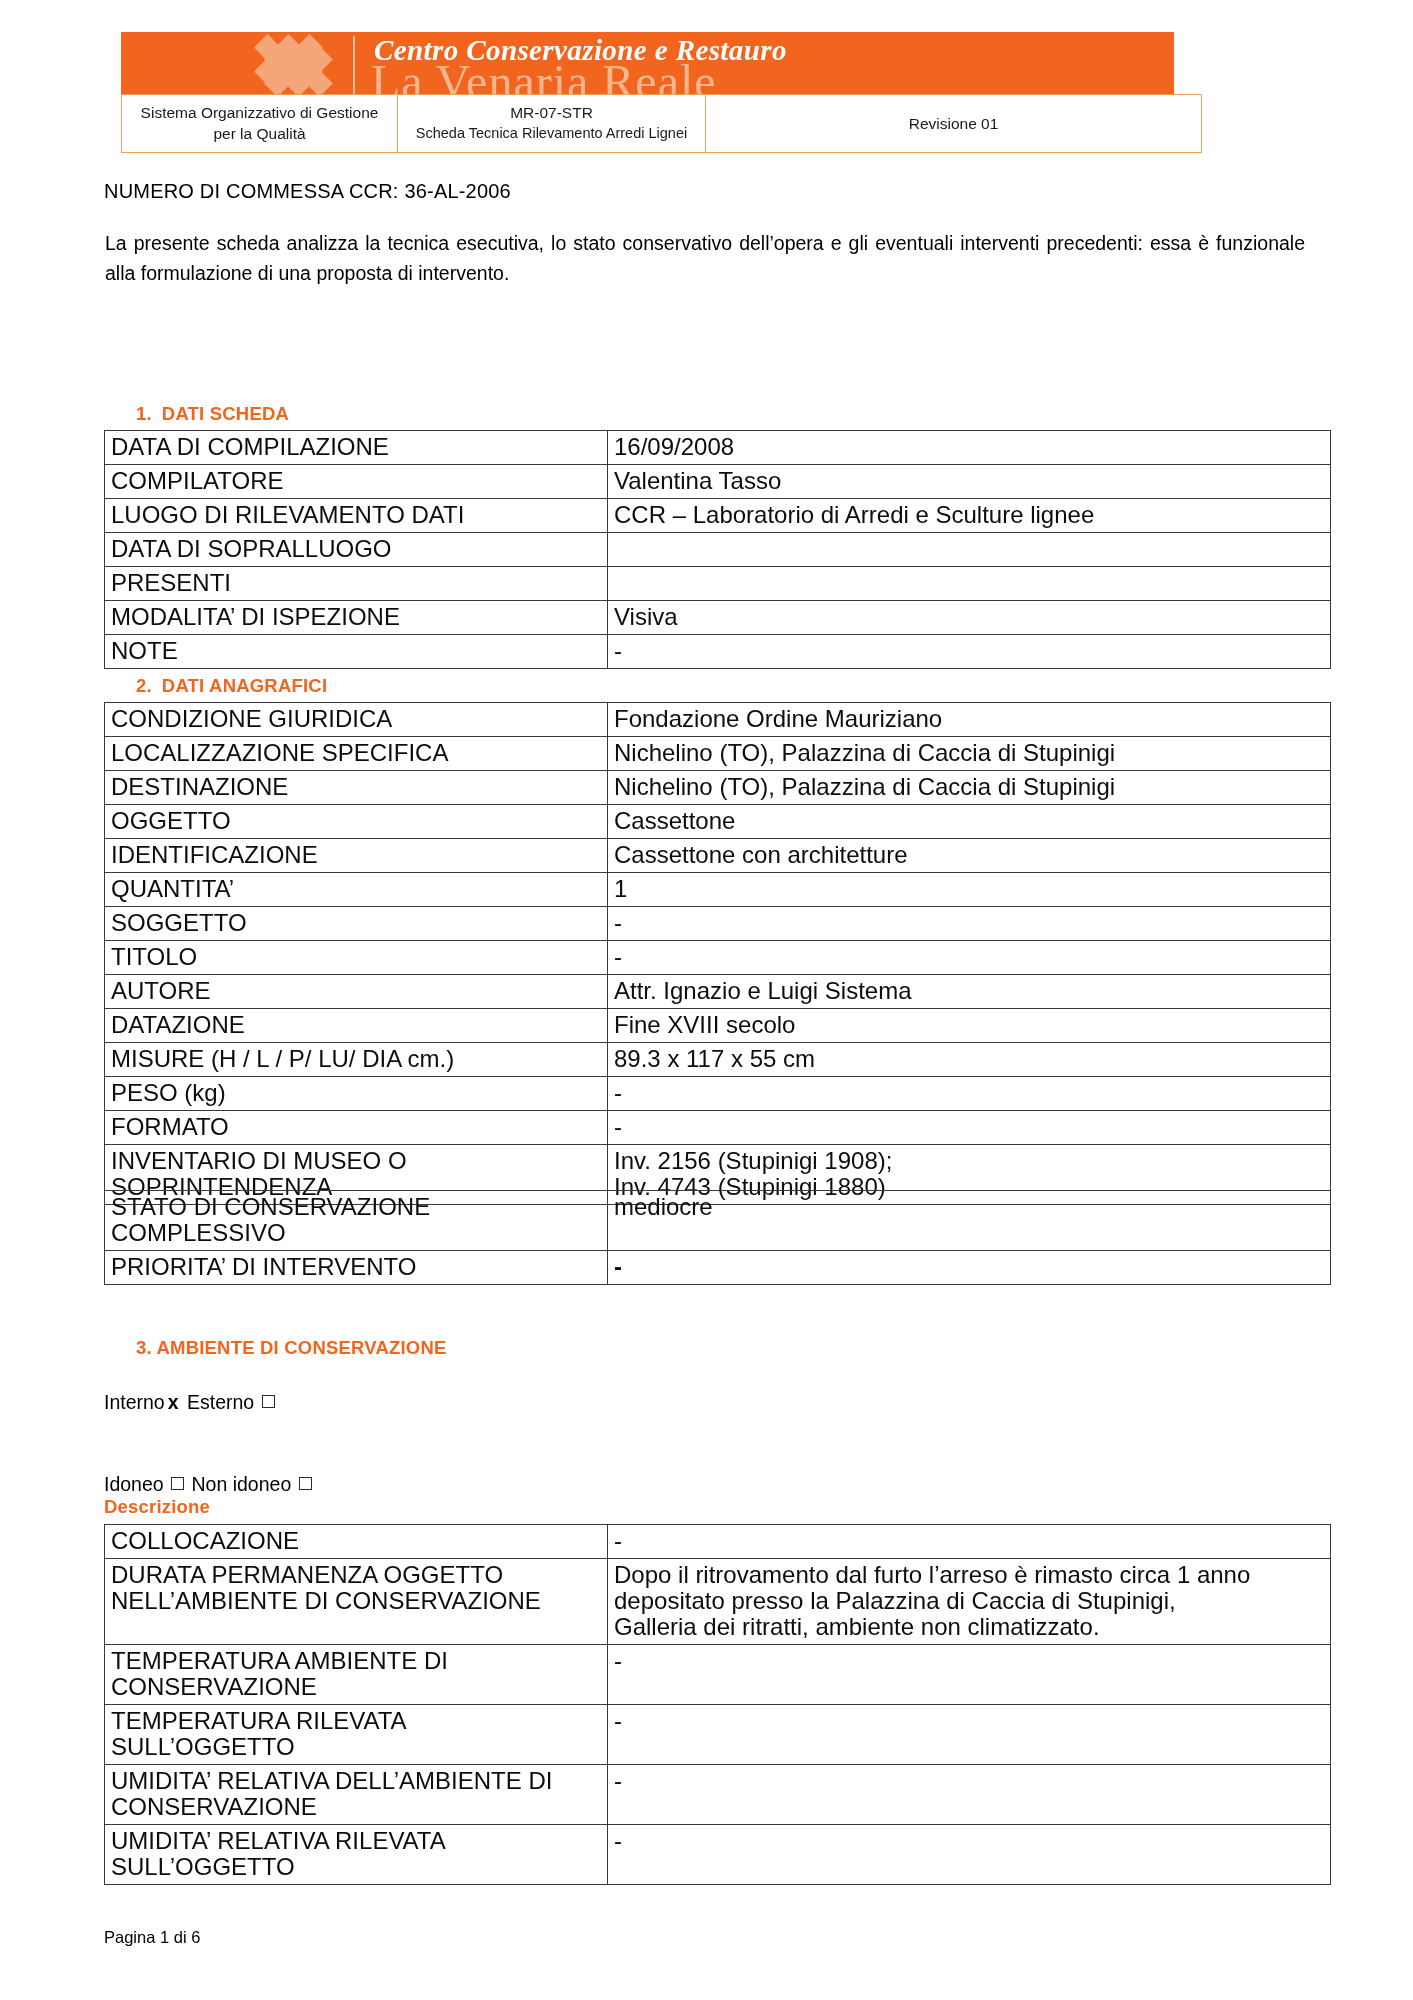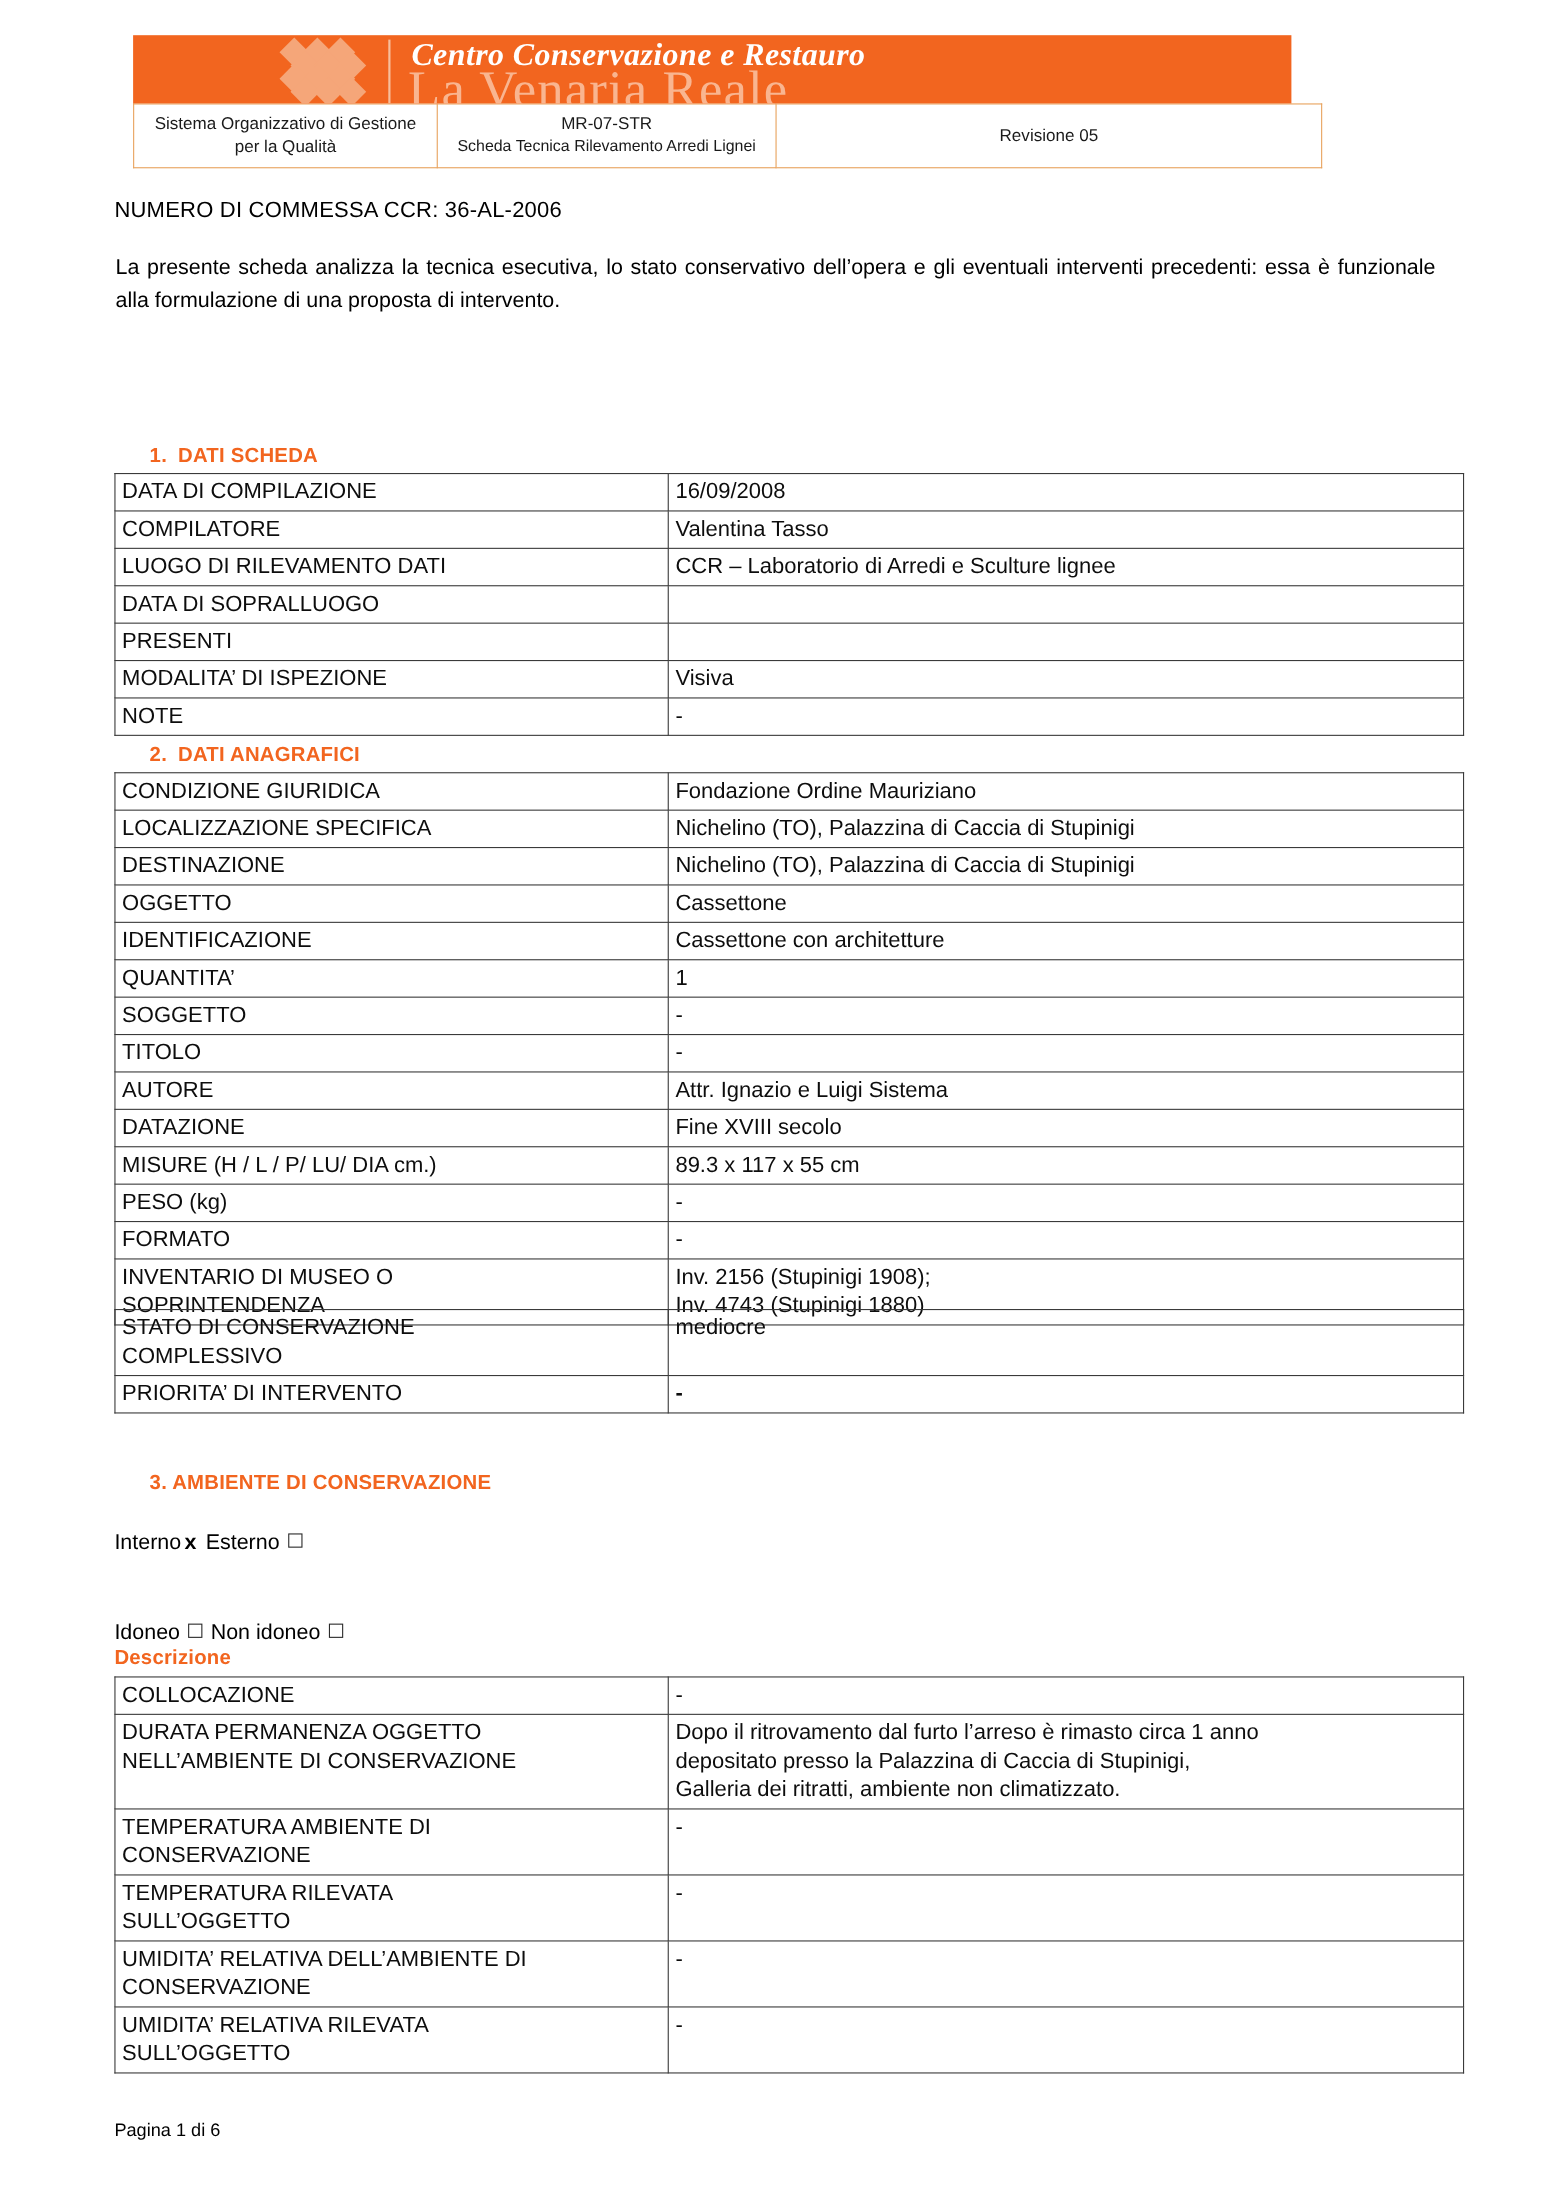--- a/index.html
+++ b/index.html
@@ -135,21 +135,21 @@
 
   
   table.dt {
     position: absolute;
     border-collapse: collapse;
     width: 1200px;
     table-layout: fixed;
   }
   table.dt td {
     border: 1px solid #3a3a3a;
-    font-size: 20px;
+    font-size: 24px;
     line-height: 26px;
     padding: 3px 6px 4px 6px;
     vertical-align: top;
     color: #0d0d0d;
   }
   td.k { width: 490px; }
   td.v { width: 710px; }
   td.bold { font-weight: bold; }
 
   
@@ -211,21 +211,21 @@
           <tr>
         <td class="hc1">
           <div>Sistema Organizzativo di Gestione</div>
           <div>per la Qualità</div>
         </td>
         <td class="hc2">
           <div>MR-07-STR</div>
           <div class="hdr-sub">Scheda Tecnica Rilevamento Arredi Lignei</div>
         </td>
         <td class="hc3">
-          <div>Revisione 05</div>
+          <div>Revisione 01</div>
         </td>
       </tr>
     </tbody>
       </table>
   </div>
 
   <div class="commessa">NUMERO DI COMMESSA CCR: 36-AL-2006</div>
   <div class="intro">La presente scheda analizza la tecnica esecutiva, lo stato conservativo dell’opera e gli eventuali interventi precedenti: essa è funzionale alla formulazione di una proposta di intervento.</div>
 
   <div class="sec-h" style="left:136px; top:403px;">

